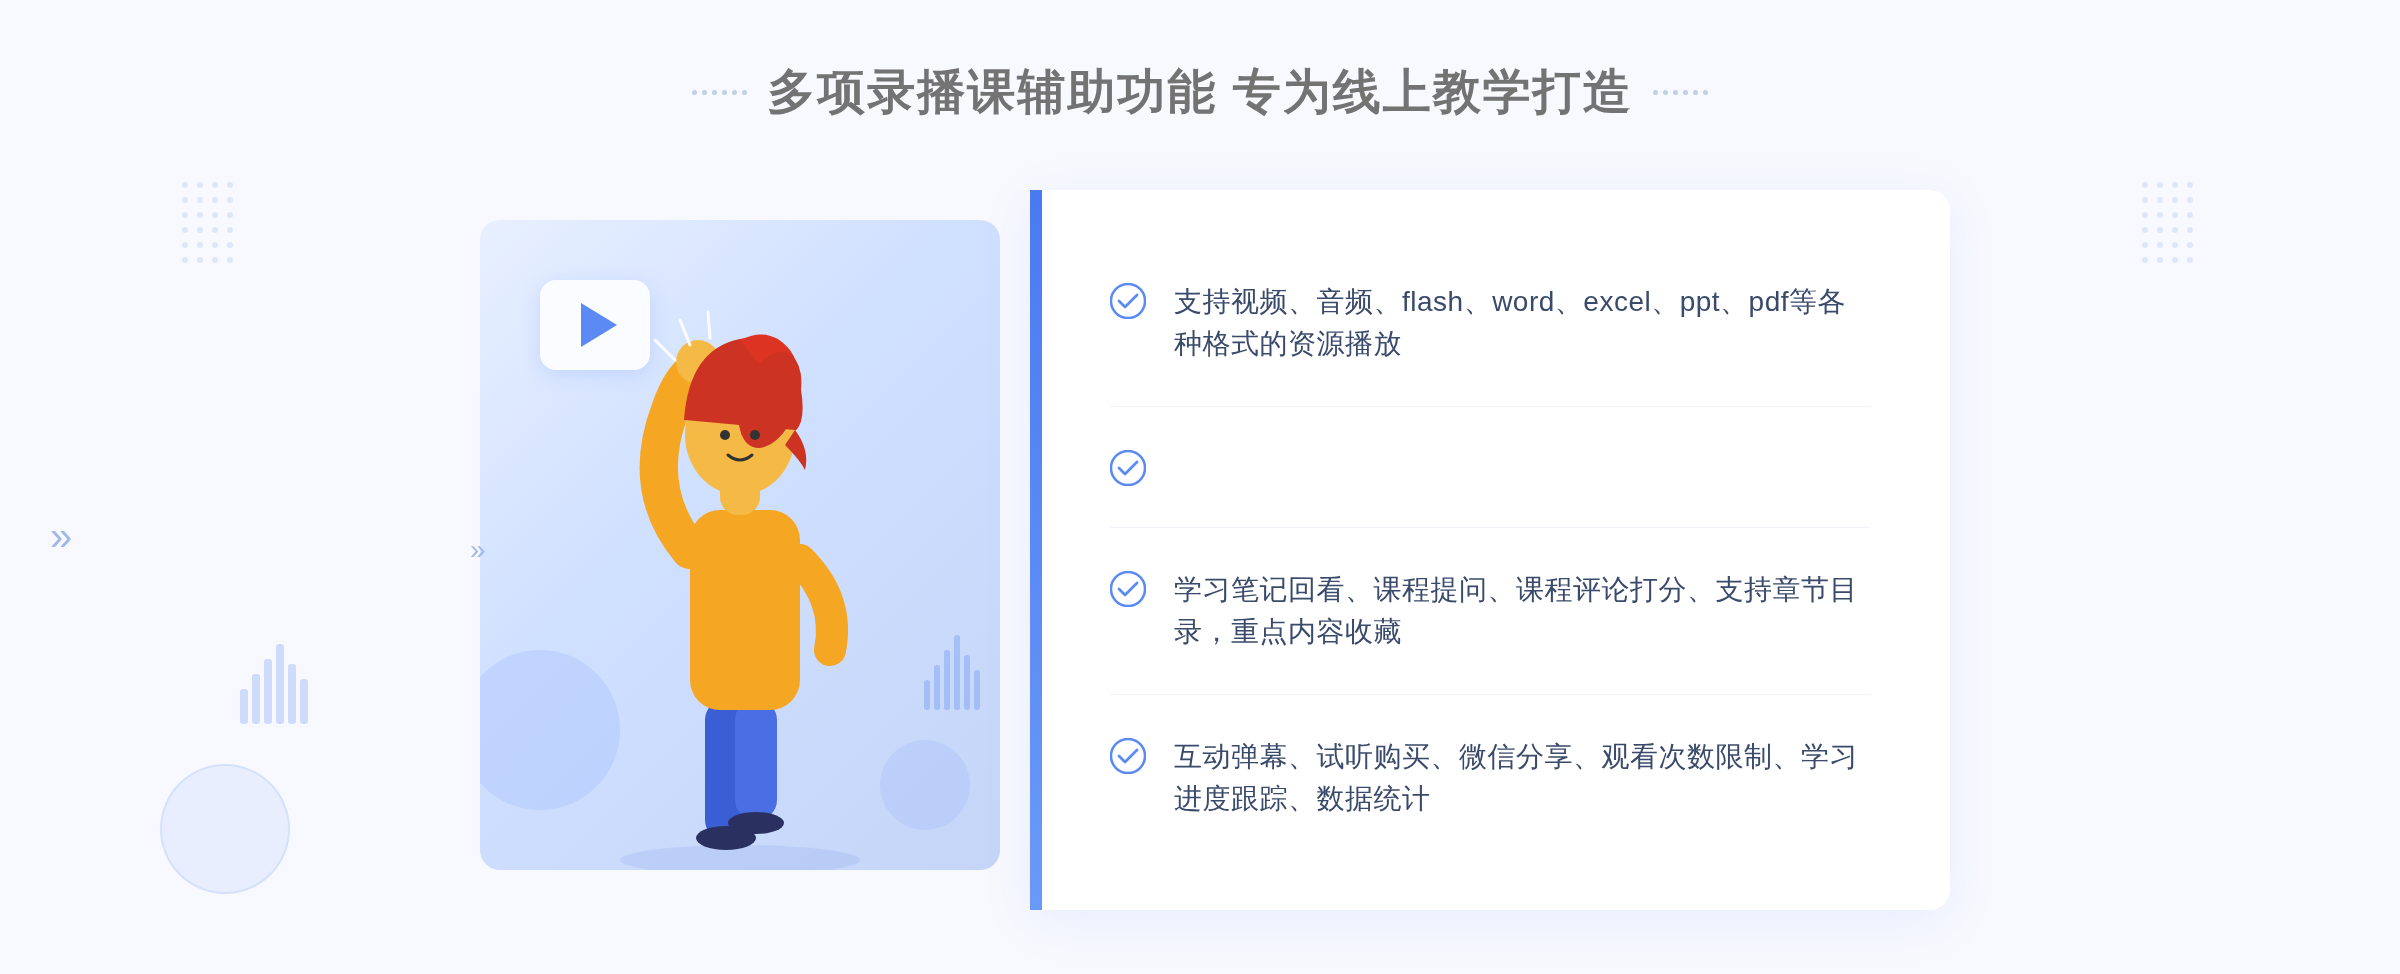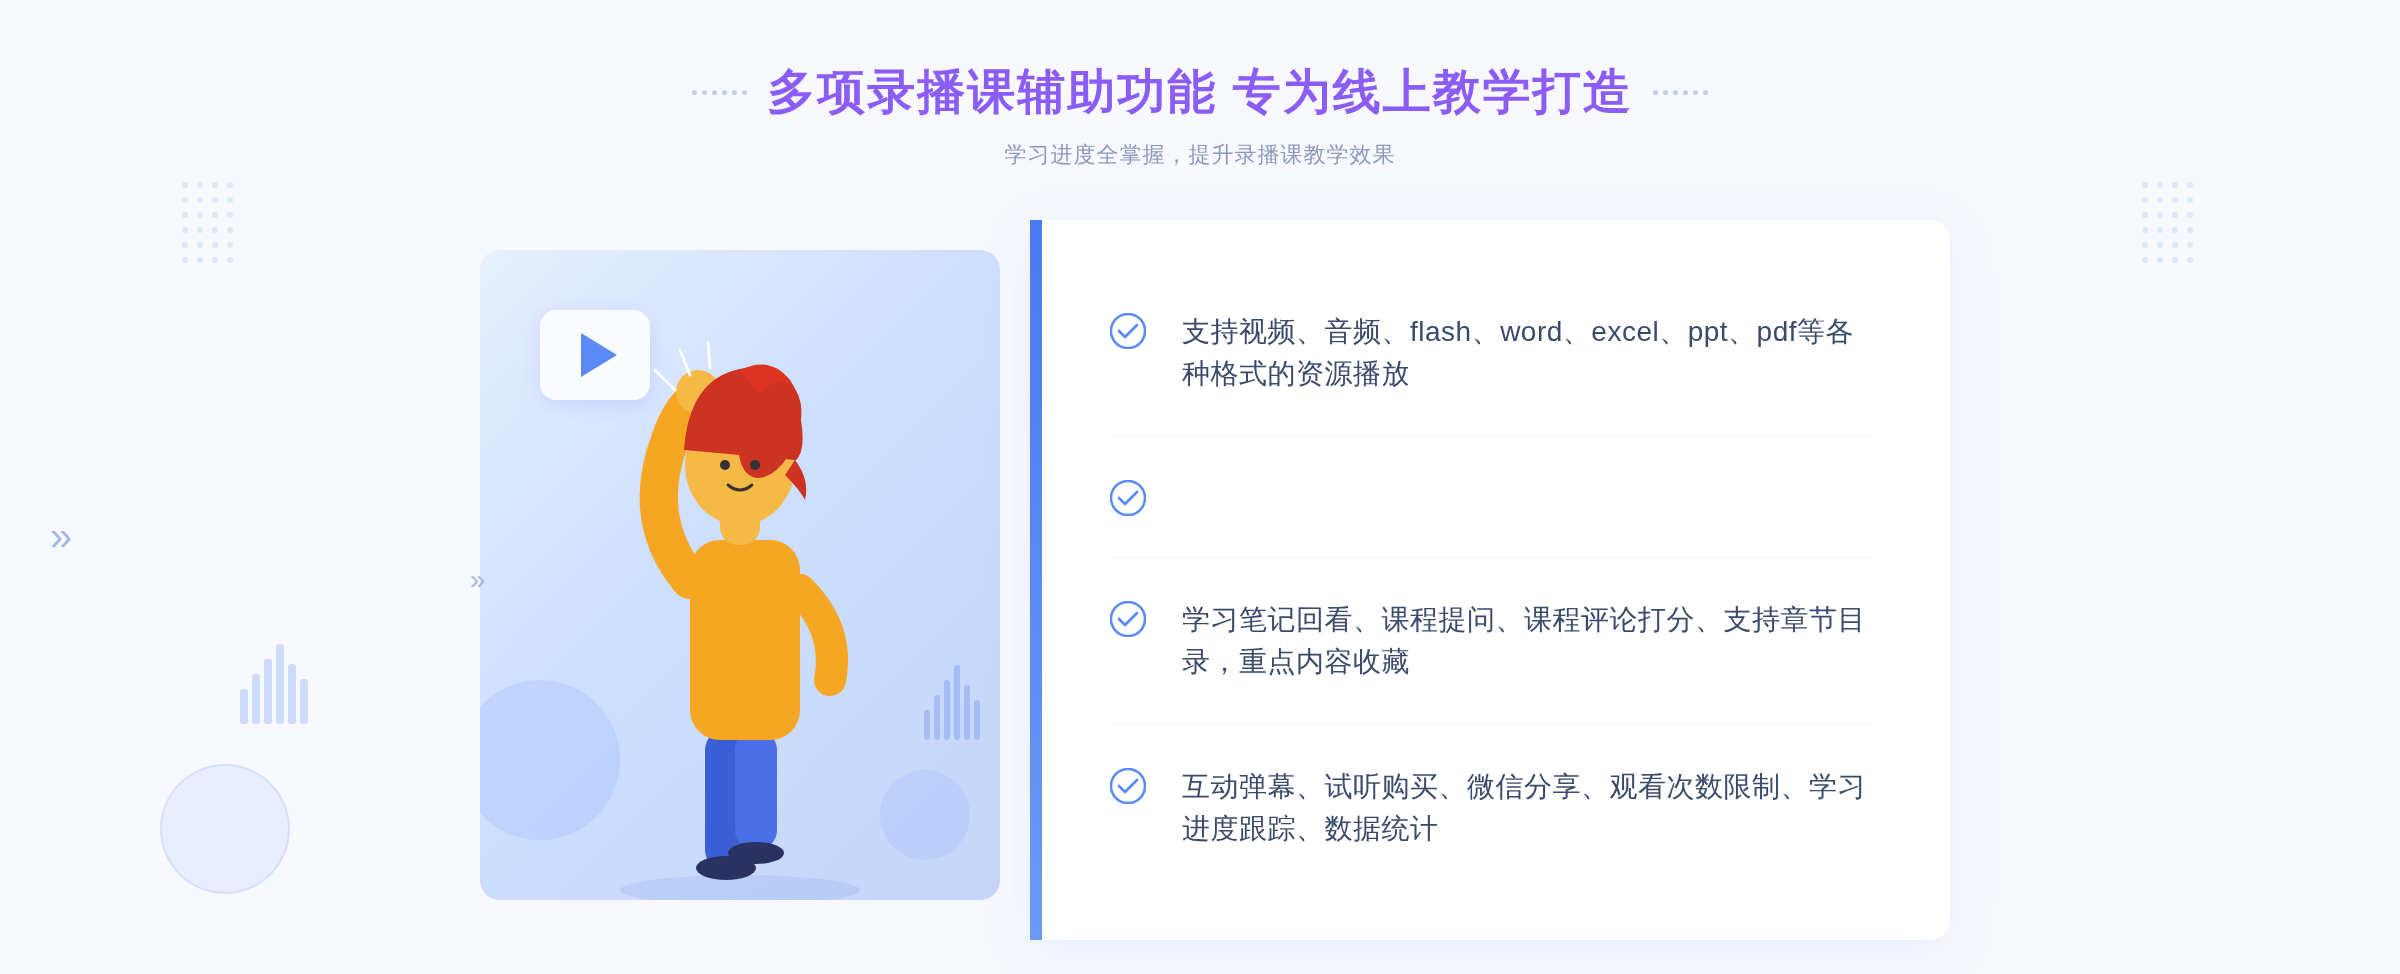--- a/index.html
+++ b/index.html
@@ -53,21 +53,21 @@
     .header-dot {
       width: 5px;
       height: 5px;
       border-radius: 50%;
       background: #c0cfe8;
     }
 
     .main-title {
       font-size: 48px;
       font-weight: 700;
-      color: #8b5cf6;
+      color: #737373;
       letter-spacing: 2px;
     }
 
     .sub-title {
       font-size: 22px;
       color: #8a9ab8;
       letter-spacing: 1px;
     }
 
     
@@ -203,21 +203,21 @@
       width: 12px;
       height: 100%;
       background: linear-gradient(180deg, #4a7af0 0%, #6a9af8 100%);
       border-radius: 0 0 0 0;
     }
 
     
     .feature-item {
       display: flex;
       align-items: flex-start;
-      gap: 36px;
+      gap: 28px;
       padding: 20px 0;
     }
 
     .check-icon {
       width: 36px;
       height: 36px;
       flex-shrink: 0;
       margin-top: 2px;
     }
 
@@ -271,21 +271,20 @@
       <div class="header-dots">
         <div class="header-dot"></div>
         <div class="header-dot"></div>
         <div class="header-dot"></div>
         <div class="header-dot"></div>
         <div class="header-dot"></div>
         <div class="header-dot"></div>
       </div>
     </div>
 
-    <p class="sub-title">学习进度全掌握，提升录播课教学效果</p>
   </div>
 
   <div class="main-content">
 
     <div class="left-illustration">
 
       <div class="illus-bg">
 
         <div style="position:absolute; right:20px; top:60px; display:grid; grid-template-columns: repeat(9,1fr); gap:7px;">
           

